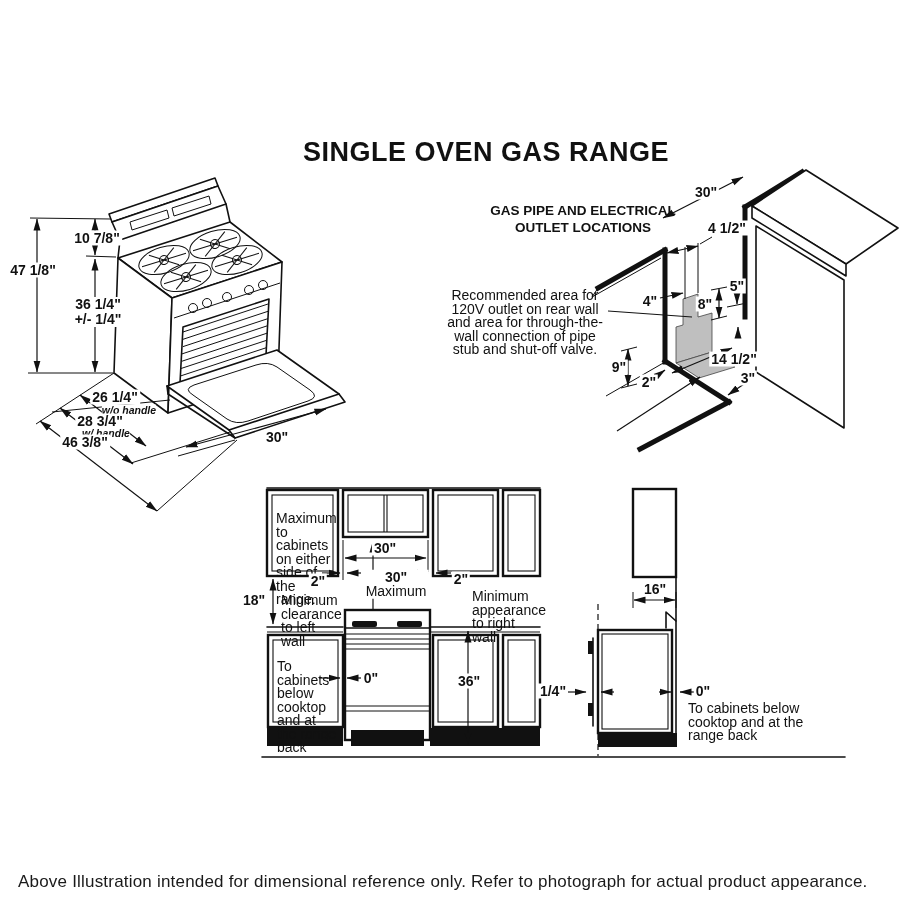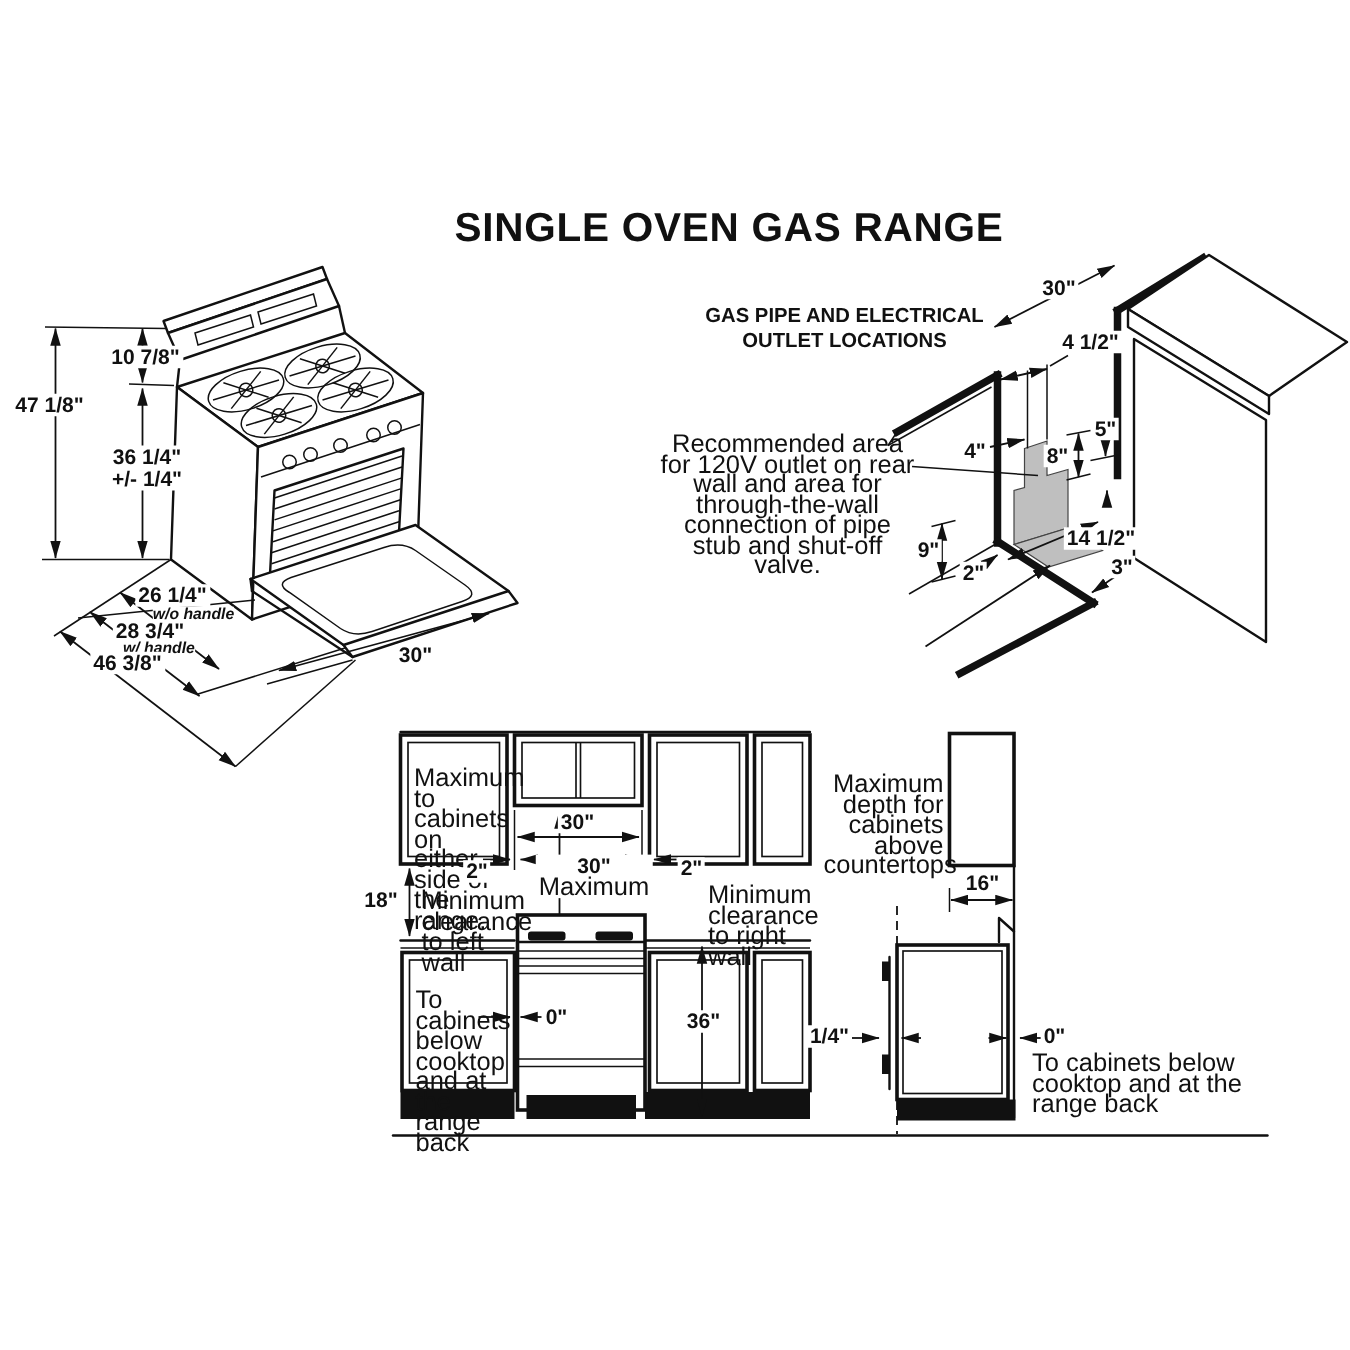--- a/index.html
+++ b/index.html
@@ -2,25 +2,25 @@
 <html><head>
 <meta charset="utf-8">
 <style>
   html,body{margin:0;padding:0;background:#fff;}
   #canvas{position:relative;width:900px;height:900px;background:#ffffff;overflow:hidden;
           font-family:"Liberation Sans",sans-serif;color:#111;}
   #art{position:absolute;left:0;top:0;}
   .lbl{position:absolute;color:#111;white-space:nowrap;z-index:5;}
   .ctr{transform:translate(-50%,-50%);text-align:center;}
   .title{font-size:27px;font-weight:bold;letter-spacing:.5px;}
-  .h2{font-size:13.5px;font-weight:bold;}
+  .h2{font-size:13.5px;font-weight:bold;margin-left:20px;}
   .dim{font-size:14px;font-weight:bold;background:#fff;padding:0 2px;line-height:15px;}
   .dim2{font-size:14px;font-weight:bold;line-height:15px;}
   .sub{font-size:10.5px;font-weight:bold;background:#fff;line-height:11px;font-style:italic;}
-  .note{font-size:17px;line-height:13.5px;white-space:normal;}
+  .note{font-size:14px;line-height:13.5px;white-space:normal;}
   .note-c{text-align:center;}
   .note-r{text-align:right;}
   .footer{font-size:17px;color:#1a1a1a;letter-spacing:.2px;}
   svg .ln{stroke:#111;stroke-width:1.6;fill:none;stroke-linejoin:round;stroke-linecap:round;}
   svg .thin{stroke:#111;stroke-width:1;fill:none;}
   svg .thick{stroke:#111;stroke-width:5;fill:none;stroke-linecap:square;}
   svg .dl{stroke:#111;stroke-width:1.2;fill:none;}
   svg .box{stroke:#111;stroke-width:2.4;fill:#fff;}
   svg .ibox{stroke:#111;stroke-width:1.1;fill:none;}
   svg .blk{fill:#111;stroke:none;}
@@ -278,27 +278,27 @@
 <div class="lbl ctr dim" style="left:748px;top:378px;">3"</div>
 
 <div class="lbl note" style="left:276px;top:512px;width:62px;">Maximum to cabinets on either side of the range.</div>
 <div class="lbl ctr dim" style="left:385px;top:548px;">30"</div>
 <div class="lbl ctr" style="left:396px;top:584px;background:#fff;padding:0 2px;">
   <div class="dim2">30"</div>
   <div class="note">Maximum</div>
 </div>
 <div class="lbl ctr dim" style="left:318px;top:581px;">2"</div>
 <div class="lbl ctr dim" style="left:461px;top:579px;">2"</div>
-<div class="lbl note" style="left:472px;top:590px;width:66px;">Minimum clearance to right wall</div>
+<div class="lbl note" style="left:472px;top:590px;width:66px;">Minimum appearance to right wall</div>
 <div class="lbl ctr dim" style="left:254px;top:600px;">18"</div>
 <div class="lbl note" style="left:281px;top:594px;width:56px;">Minimum clearance to left wall</div>
 <div class="lbl note" style="left:277px;top:660px;width:60px;">To cabinets below cooktop and at the range back</div>
 <div class="lbl ctr dim" style="left:371px;top:678px;">0"</div>
 <div class="lbl ctr dim" style="left:469px;top:681px;">36"</div>
 
-<div class="lbl note note-r" style="left:549px;top:516px;width:80px;">Maximum depth for cabinets above countertops</div>
 <div class="lbl ctr dim" style="left:655px;top:589px;">16"</div>
 <div class="lbl ctr dim" style="left:553px;top:691px;">1/4"</div>
 <div class="lbl ctr dim" style="left:703px;top:691px;">0"</div>
 <div class="lbl note" style="left:688px;top:702px;width:140px;">To cabinets below cooktop and at the range back</div>
 
+<div class="lbl footer" style="left:18px;top:872px;">Above Illustration intended for dimensional reference only. Refer to photograph for actual product appearance.</div>
 
 </div>
 
 </body></html>

